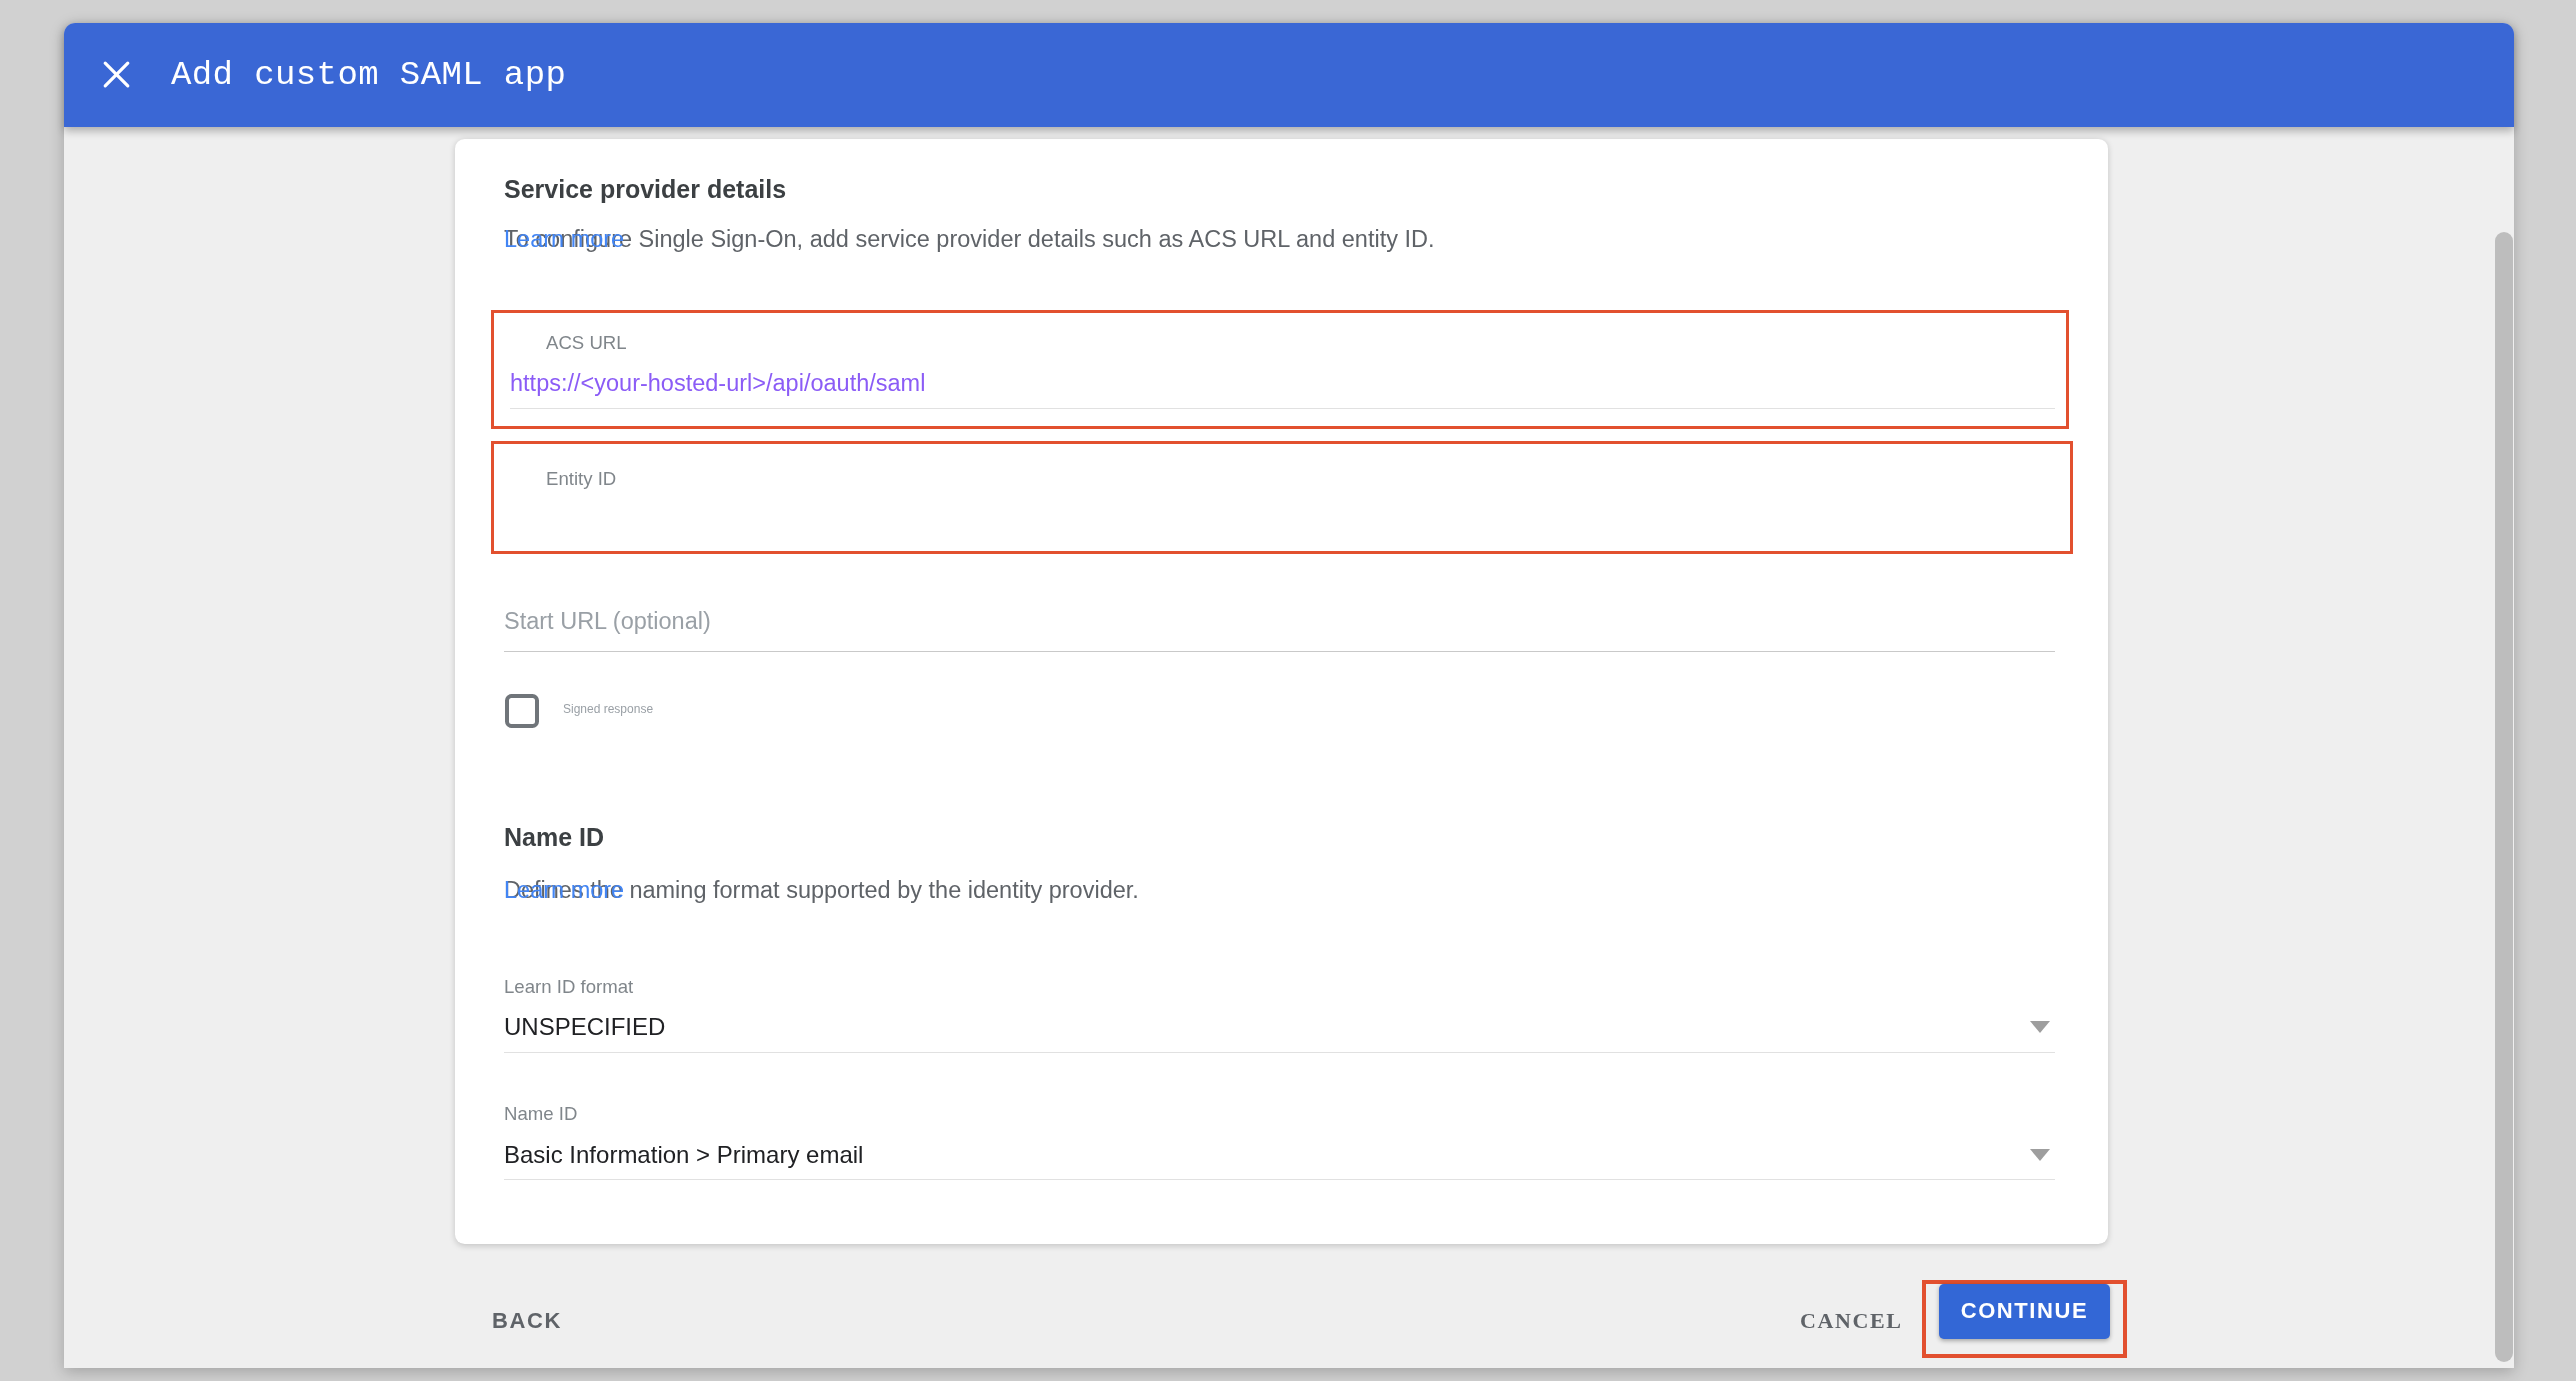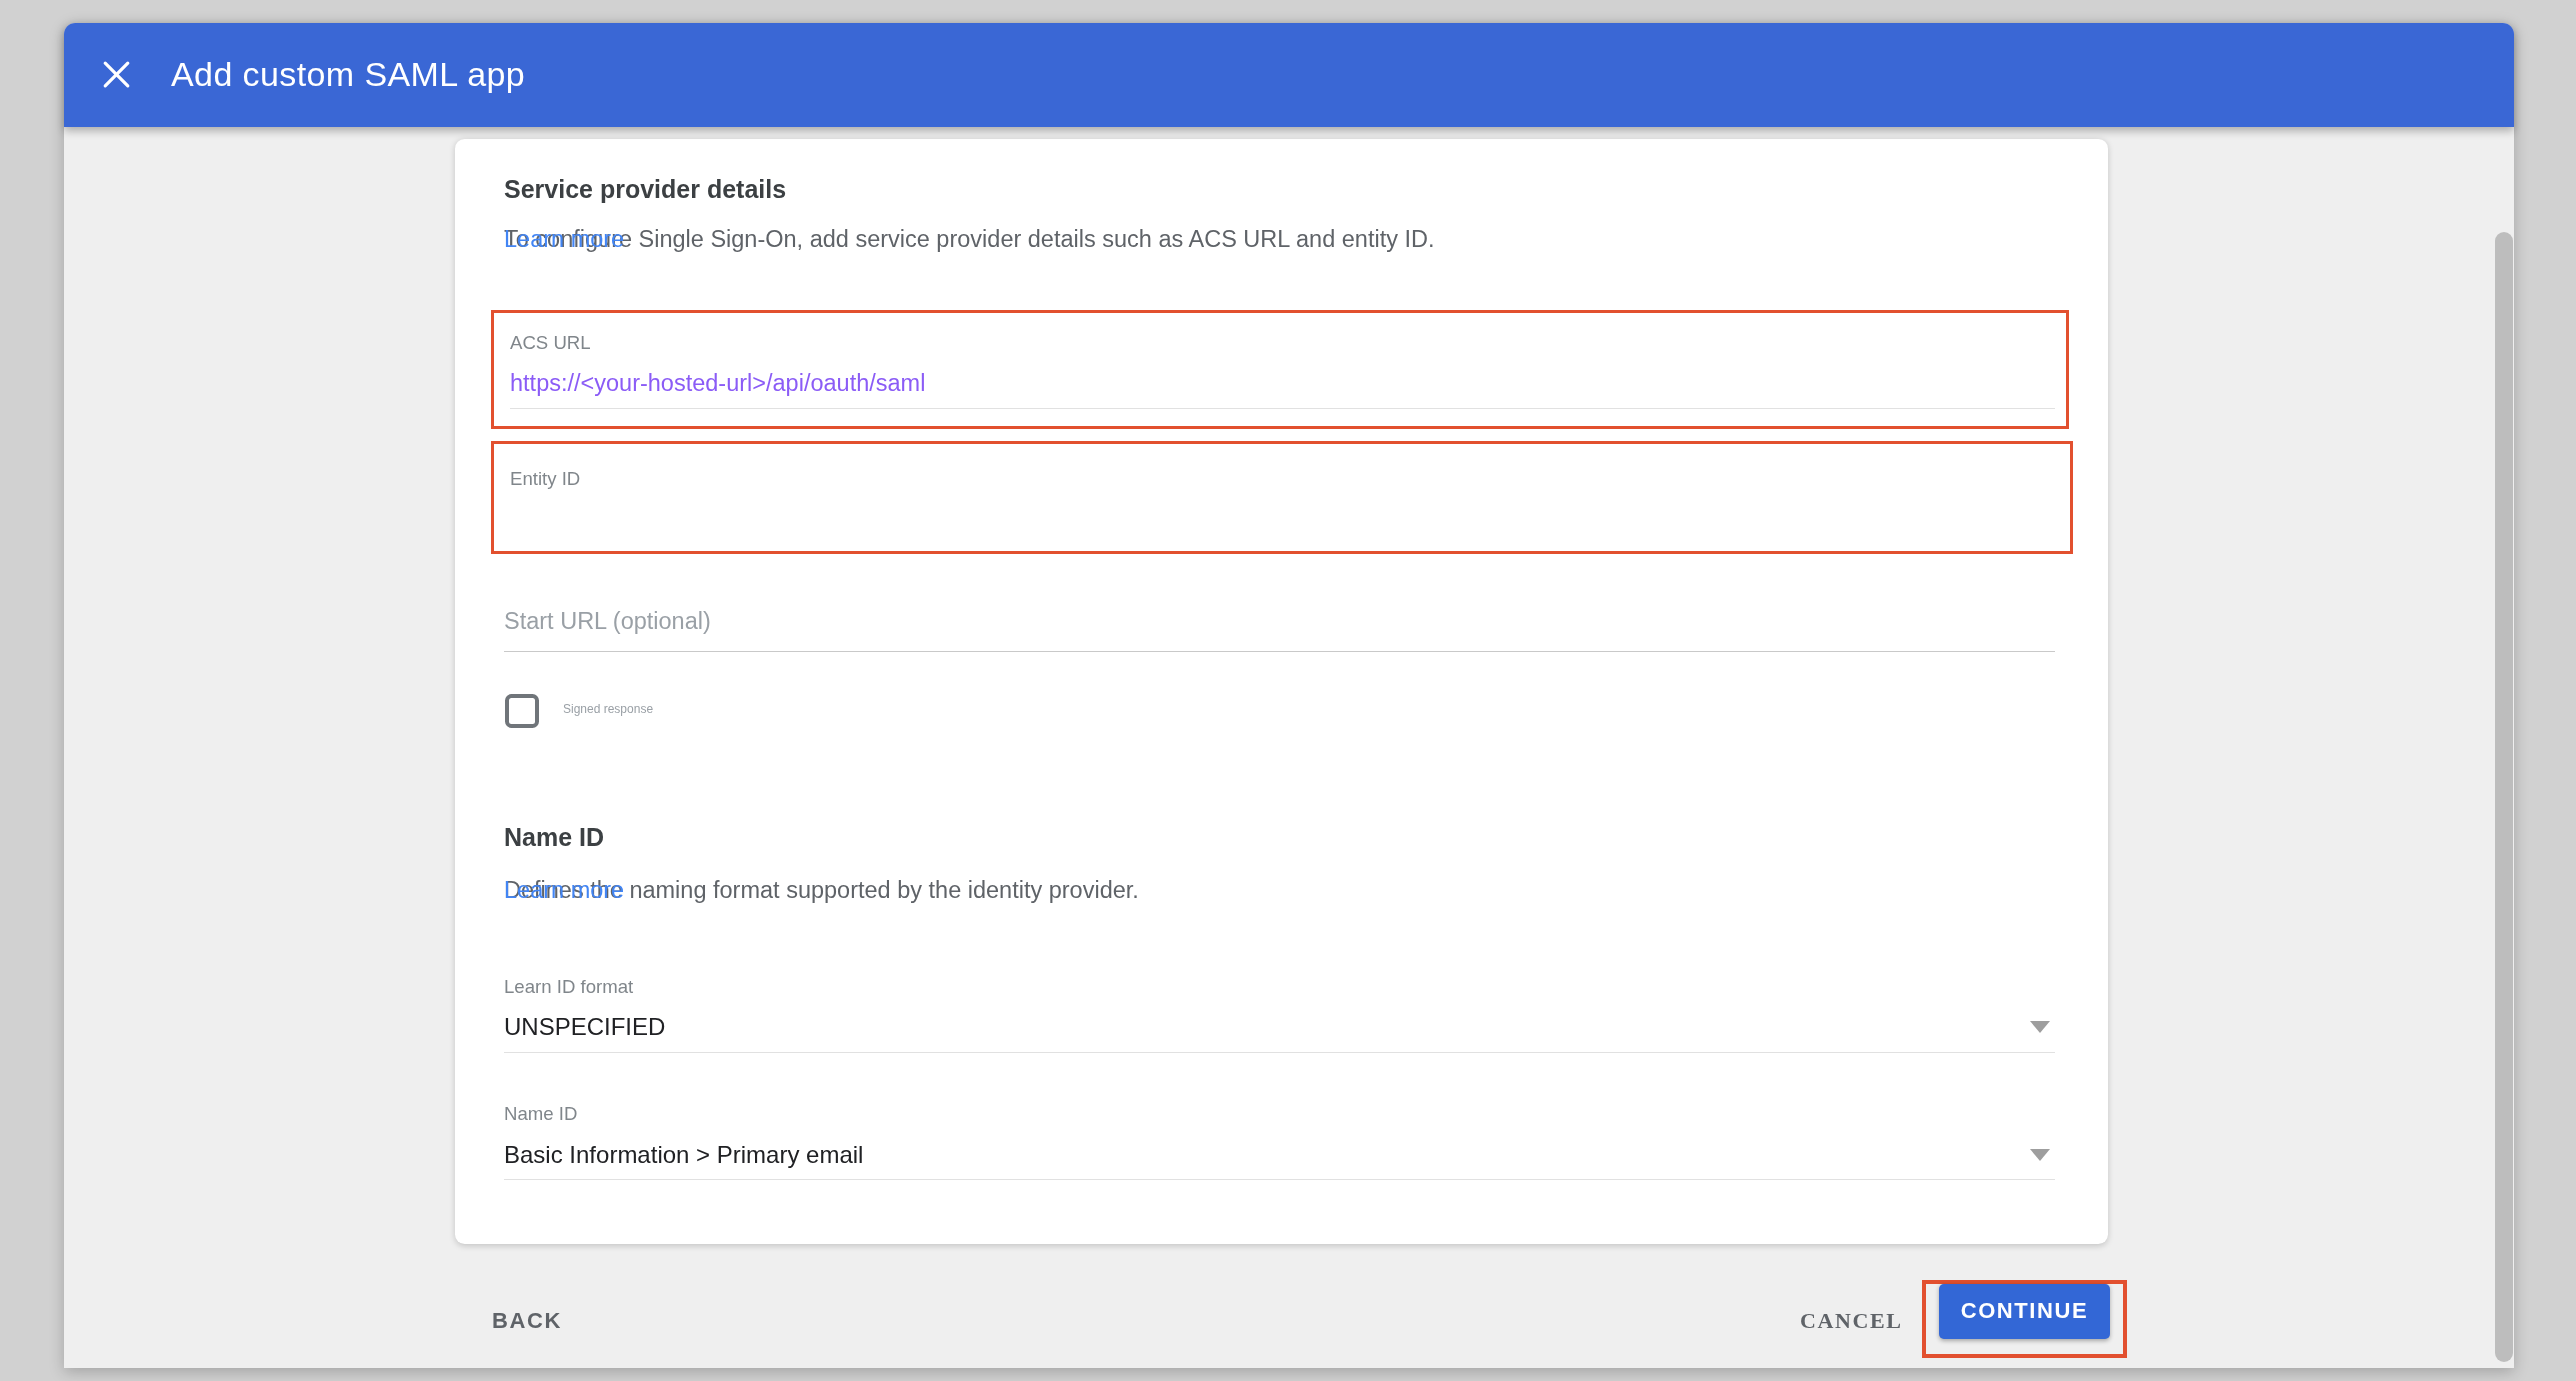--- a/index.html
+++ b/index.html
@@ -28,42 +28,42 @@
     box-shadow:0 3.2px 8px rgba(0,0,0,.28);
     z-index:5;
   }
   .close-btn {
     width:52px; height:52px; margin-left:26px;
     display:flex; align-items:center; justify-content:center;
     cursor:pointer; border-radius:50%;
   }
   .appbar-title {
     color:#ffffff; font-size:34px; font-weight:400;
-    margin-left:29px; letter-spacing:0.4px;
+    margin-left:29px; letter-spacing:0.4px;font-family:Liberation Mono, monospace;
   }
 
   
   .card {
     position:absolute; left:391px; top:116px;
     width:1653px; height:1105px;
     background:#ffffff; border-radius:9.7px;
     box-shadow:0 1.6px 6.5px rgba(0,0,0,.18);
   }
   .card * { position:absolute; }
 
   .section-heading { font-size:25px; font-weight:700; color:#3c4043; }
   .section-desc   { font-size:23.5px; font-weight:400; color:#5f6368; white-space:nowrap; }
   .link { color:#4285f4; cursor:pointer; }
 
   .h-sp   { left:49px; top:36px;  }
   .d-sp   { left:49px; top:87px; }
   .h-nid  { left:49px; top:684px; }
   .d-nid  { left:49px; top:738px; }
 
-  .field-label { font-size:18.6px; color:#80868b; font-weight:400; }
+  .field-label { font-size:18.6px; color:#80868b; font-weight:400;margin-left:36px; }
   .field-value-input {
     border:none; outline:none; background:transparent;
     font-family:inherit; font-size:23.5px; color:#8b5cf6;
     padding:0 0 11.3px 0;
   }
   .u-line { height:1.6px; background:#e1e1e1; }
 
   
   .annot {
     border:3.2px solid #e2502f;

